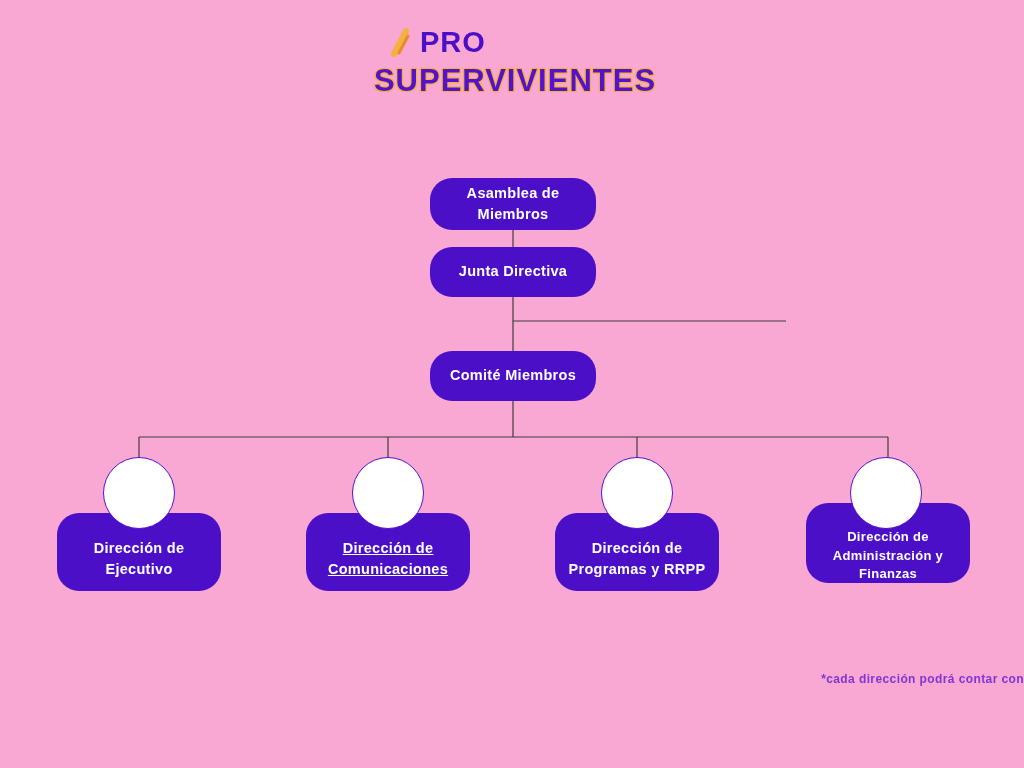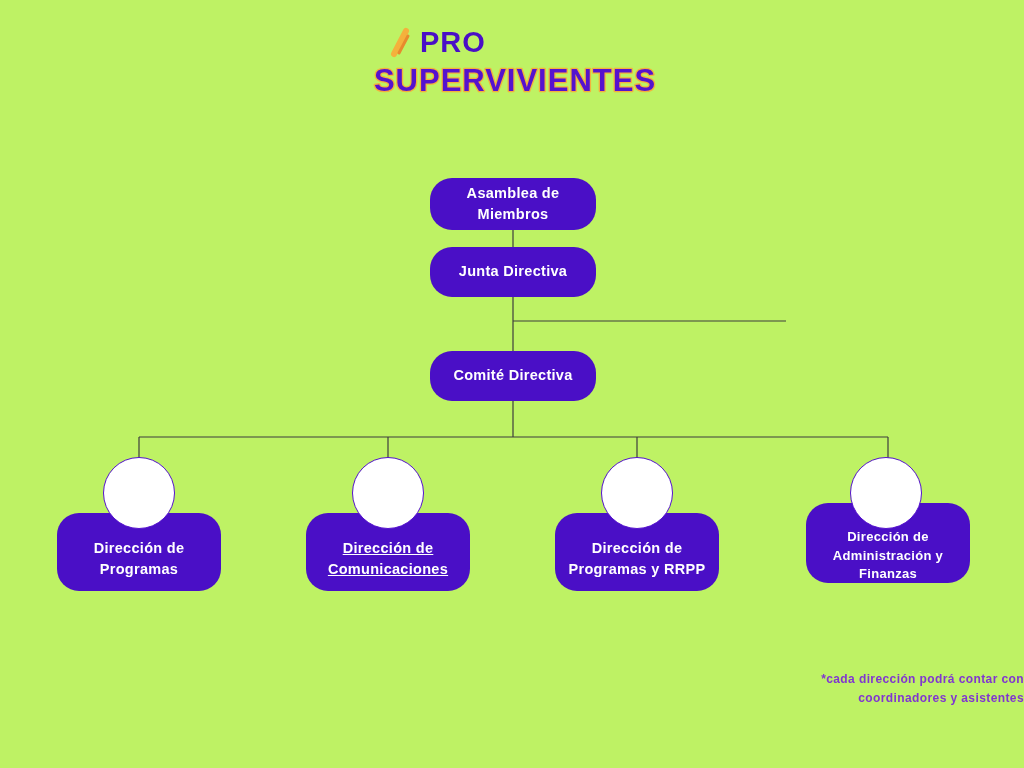--- a/index.html
+++ b/index.html
@@ -5,21 +5,21 @@
   html, body {
     margin: 0;
     padding: 0;
     background: #F0EEEC;
     font-family: "Liberation Sans", sans-serif;
   }
   .canvas {
     position: relative;
     width: 1024px;
     height: 768px;
-    background: #bef264;
+    background: #f9a8d4;
     overflow: hidden;
   }
 
   
   .logo-top {
     position: absolute;
     left: 385px;
     top: 26px;
     display: flex;
     align-items: center;
@@ -152,39 +152,38 @@
     <line x1="888" y1="437" x2="888" y2="459"></line>
   </svg>
 
   <div class="node node-asamblea">
     <span>Asamblea de Miembros</span>
   </div>
   <div class="node node-junta">
     <span>Junta Directiva</span>
   </div>
   <div class="node node-comite-ejecutivo">
-    <span>Comité Directiva</span>
+    <span>Comité Miembros</span>
   </div>
 
   <div class="node node-bottom node-programas">
-    <span>Dirección de Programas</span>
+    <span>Dirección de Ejecutivo</span>
   </div>
   <div class="node node-bottom node-comunicaciones">
     <span>Dirección de Comunicaciones</span>
   </div>
   <div class="node node-bottom node-mercadeo">
     <span>Dirección de Programas y RRPP</span>
   </div>
   <div class="node node-bottom node-admin">
     <span>Dirección de Administración y Finanzas</span>
   </div>
 
   <div class="avatar-circle circle-1"></div>
   <div class="avatar-circle circle-2"></div>
   <div class="avatar-circle circle-3"></div>
   <div class="avatar-circle circle-4"></div>
 
   <div class="footnote">
     <div>*cada dirección podrá contar con</div>
-    <div>coordinadores y asistentes</div>
   </div>
 
 </div>
 
 </body></html>

